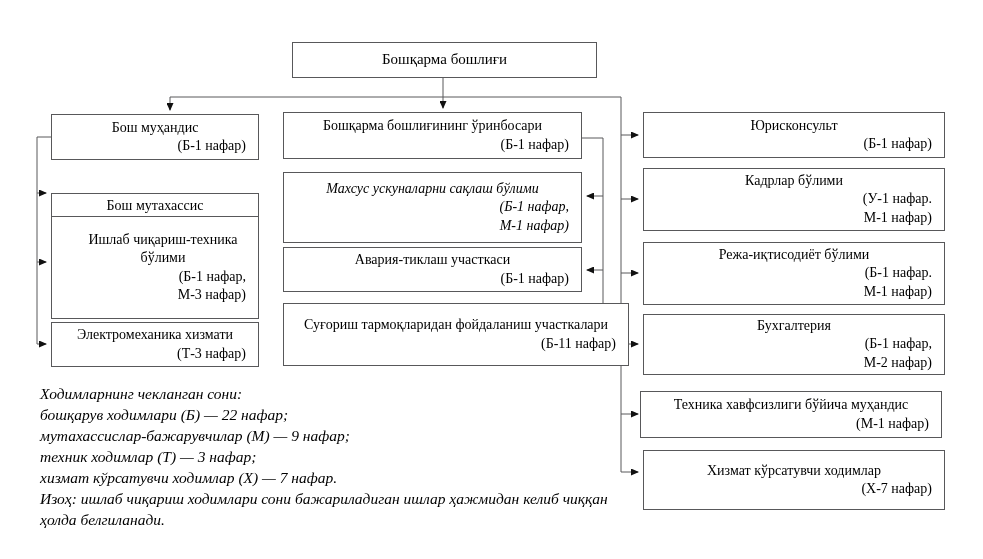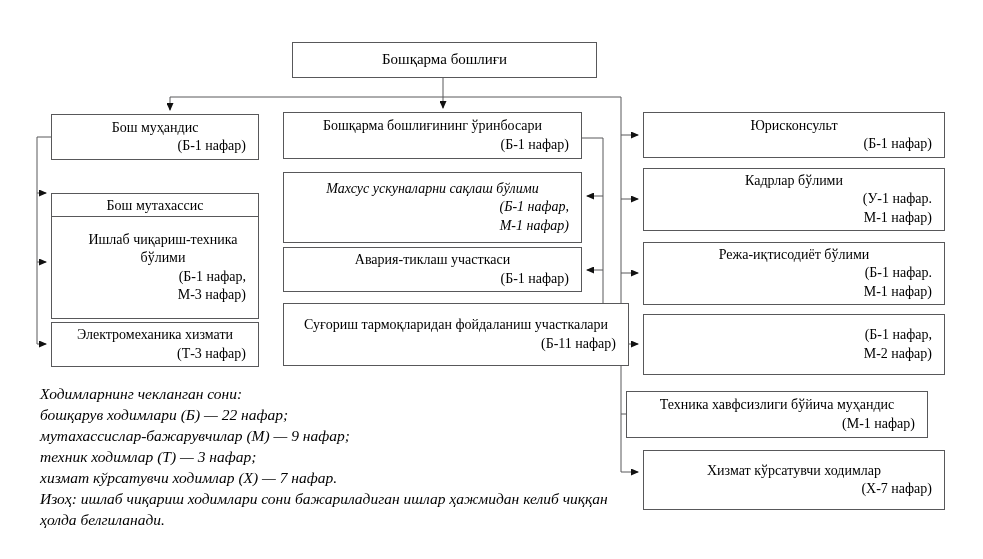--- a/index.html
+++ b/index.html
@@ -120,24 +120,25 @@
     <div class="t">Кадрлар бўлими</div>
     <div class="s">(У-1 нафар.</div>
     <div class="s">М-1 нафар)</div>
   </div>
   <div class="box" style="left:643px;top:242px;width:302px;height:63px;">
     <div class="t">Режа-иқтисодиёт бўлими</div>
     <div class="s">(Б-1 нафар.</div>
     <div class="s">М-1 нафар)</div>
   </div>
   <div class="box" style="left:643px;top:314px;width:302px;height:61px;">
+    <div class="t">Бухгалтерия</div>
     <div class="s">(Б-1 нафар,</div>
     <div class="s">М-2 нафар)</div>
   </div>
-  <div class="box" style="left:626px;top:391px;width:302px;height:47px;">
+  <div class="box" style="left:640px;top:391px;width:302px;height:47px;">
     <div class="t">Техника хавфсизлиги бўйича муҳандис</div>
     <div class="s">(М-1 нафар)</div>
   </div>
   <div class="box" style="left:643px;top:450px;width:302px;height:60px;">
     <div class="t">Хизмат кўрсатувчи ходимлар</div>
     <div class="s">(Х-7 нафар)</div>
   </div>
 
   <div class="notes">
     <div>Ходимларнинг чекланган сони:</div>

